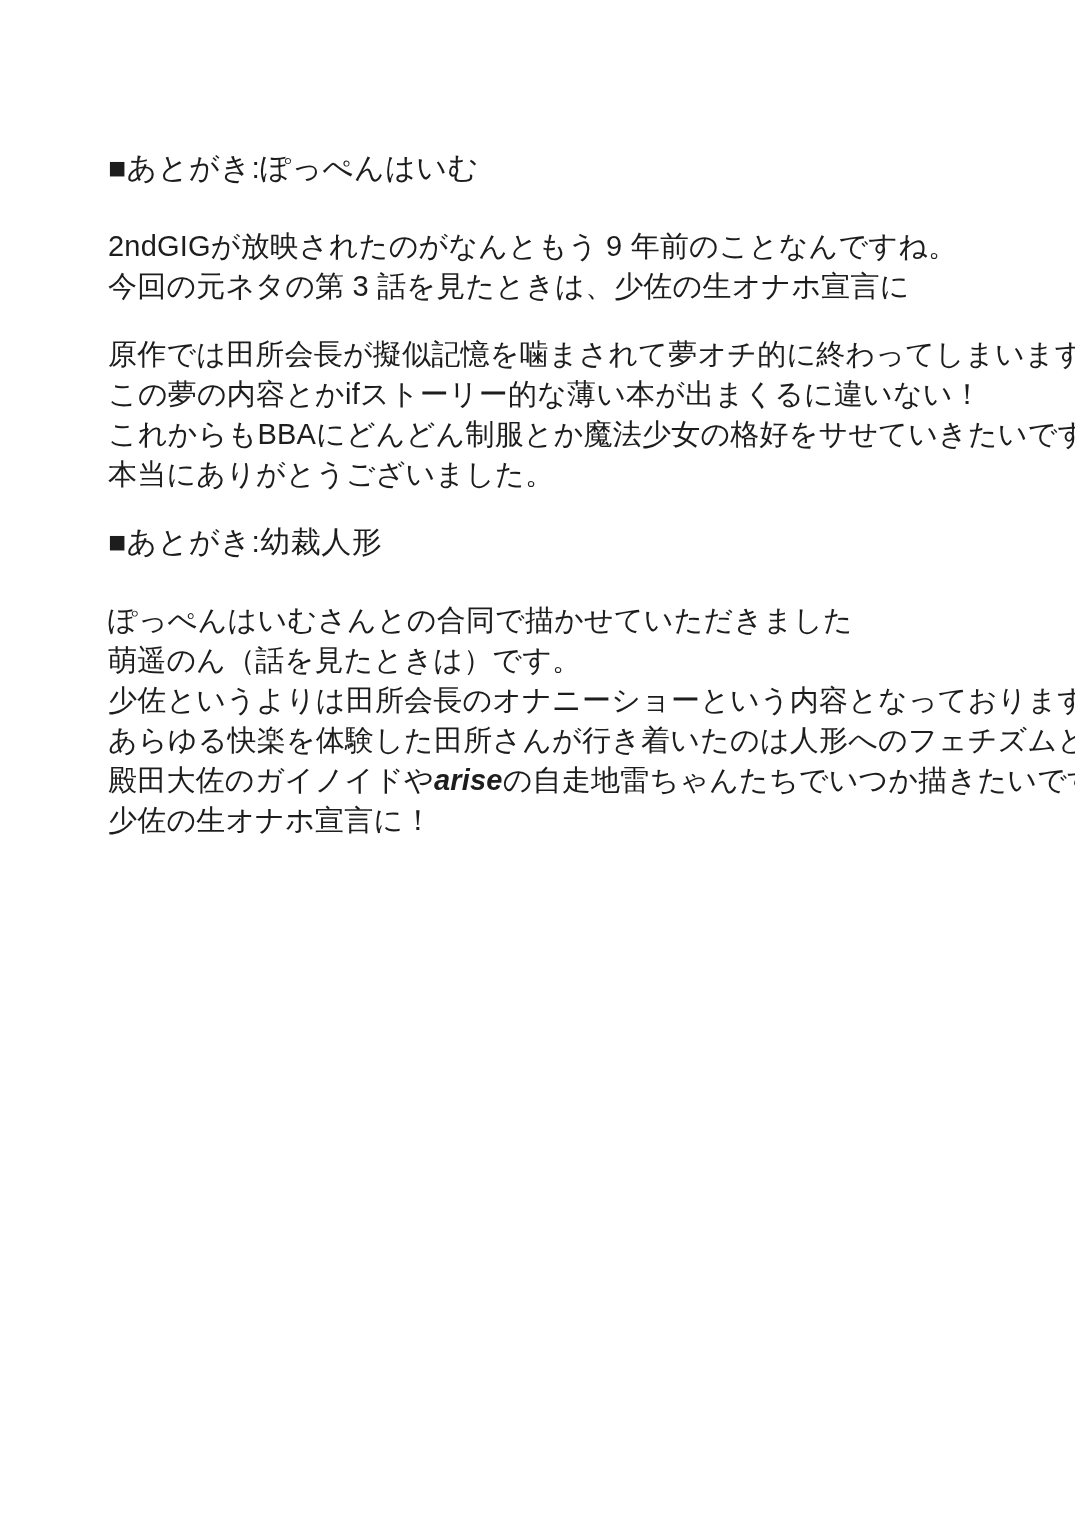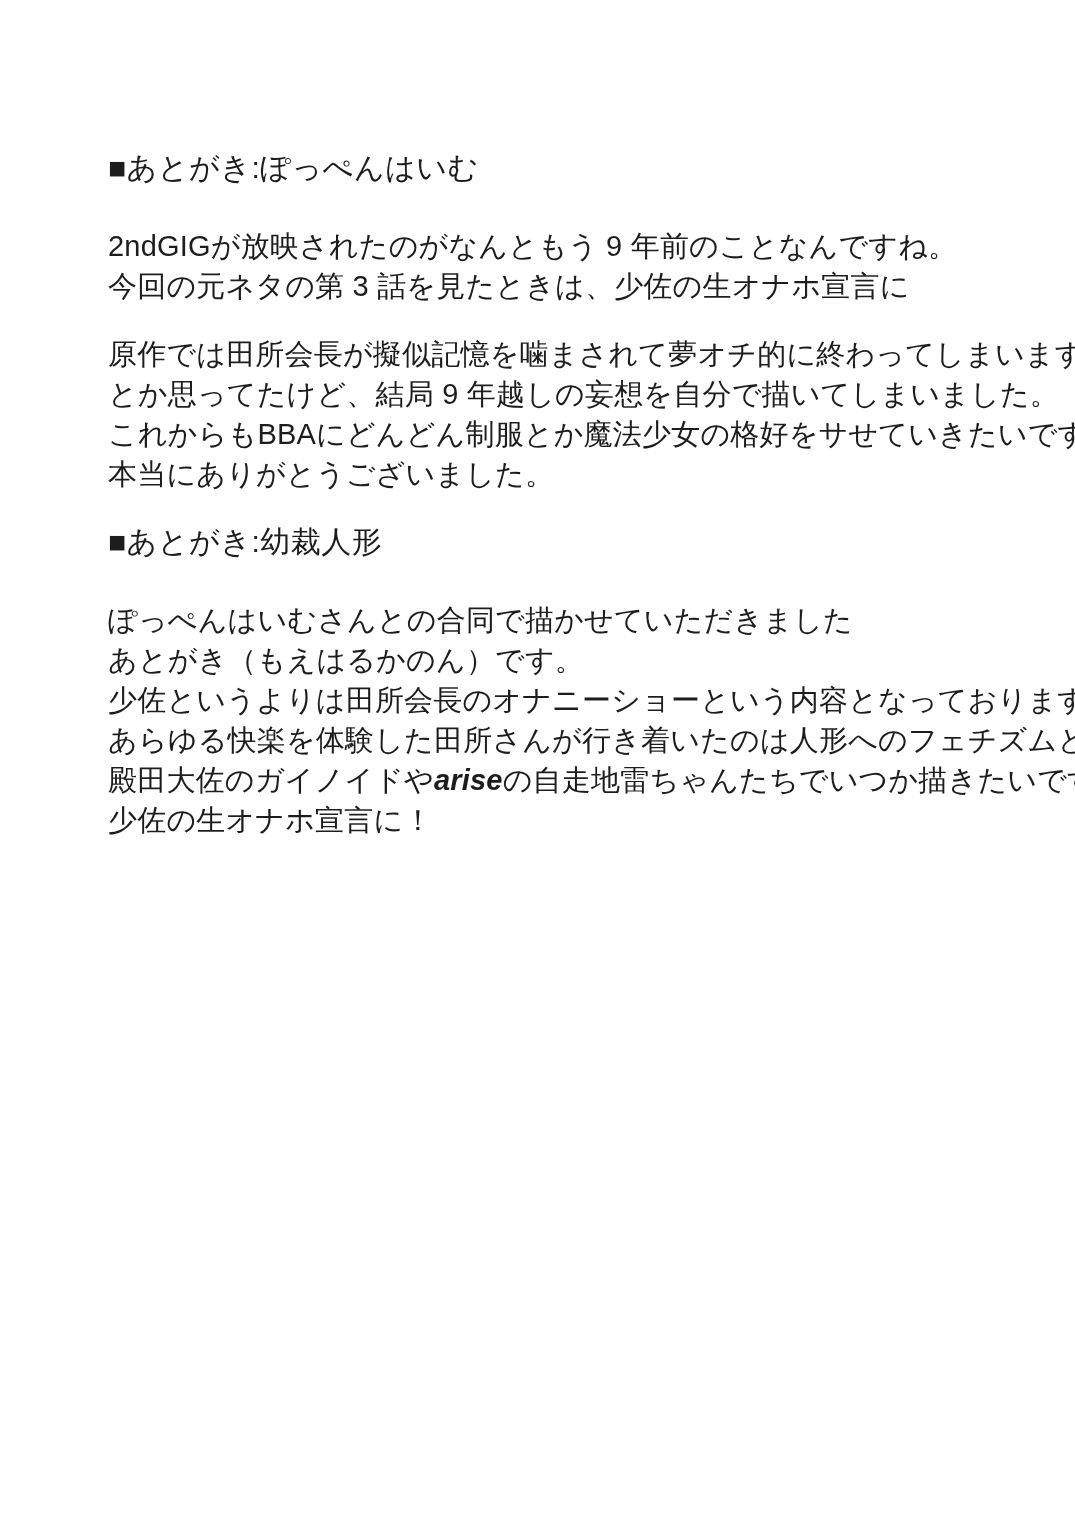--- a/index.html
+++ b/index.html
@@ -55,30 +55,30 @@
 <div class="page">
   <div id="sections-root">
       <div class="section">
         <div class="section-heading">■あとがき:ぽっぺんはいむ</div>
         <div class="paragraph">
           <div class="text-line">2ndGIGが放映されたのがなんともう 9 年前のことなんですね。</div>
           <div class="text-line">今回の元ネタの第 3 話を見たときは、少佐の生オナホ宣言に</div>
         </div>
         <div class="paragraph">
           <div class="text-line">原作では田所会長が擬似記憶を噛まされて夢オチ的に終わってしまいます。</div>
-          <div class="text-line">とか思ってたけど、結局 9 年越しの妄想を自分で描いてしまいました。</div>
+          <div class="text-line">この夢の内容とかifストーリー的な薄い本が出まくるに違いない！</div>
           <div class="text-line">これからもBBAにどんどん制服とか魔法少女の格好をサせていきたいです。</div>
           <div class="text-line">本当にありがとうございました。</div>
         </div>
       </div>
       <div class="section">
         <div class="section-heading">■あとがき:幼裁人形</div>
         <div class="paragraph">
           <div class="text-line">ぽっぺんはいむさんとの合同で描かせていただきました</div>
-          <div class="text-line">あとがき（もえはるかのん）です。</div>
+          <div class="text-line">萌遥のん（話を見たときは）です。</div>
           <div class="text-line">少佐というよりは田所会長のオナニーショーという内容となっております。</div>
           <div class="text-line">あらゆる快楽を体験した田所さんが行き着いたのは人形へのフェチズムとは、</div>
           <div class="text-line">殿田大佐のガイノイドや<i>arise</i>の自走地雷ちゃんたちでいつか描きたいです。</div>
           <div class="text-line">少佐の生オナホ宣言に！</div>
         </div>
       </div>
     </div>
 </div>
 
 </body></html>

